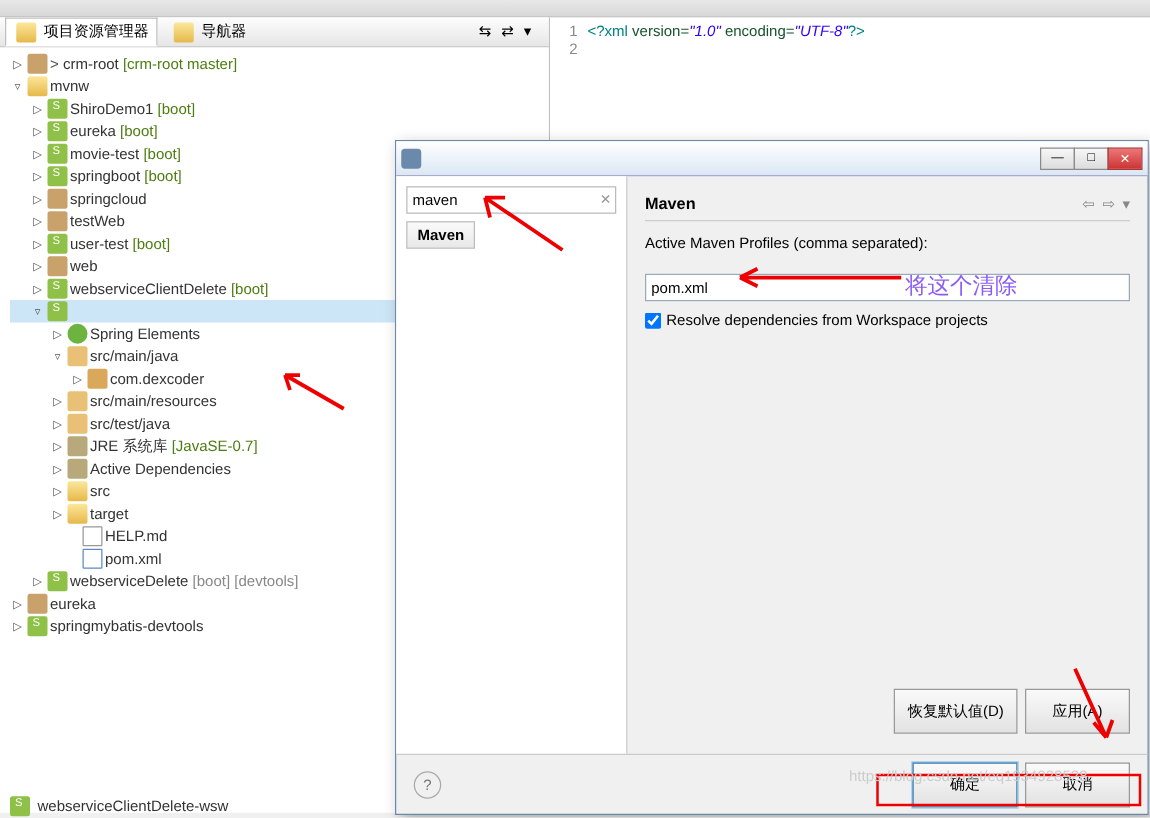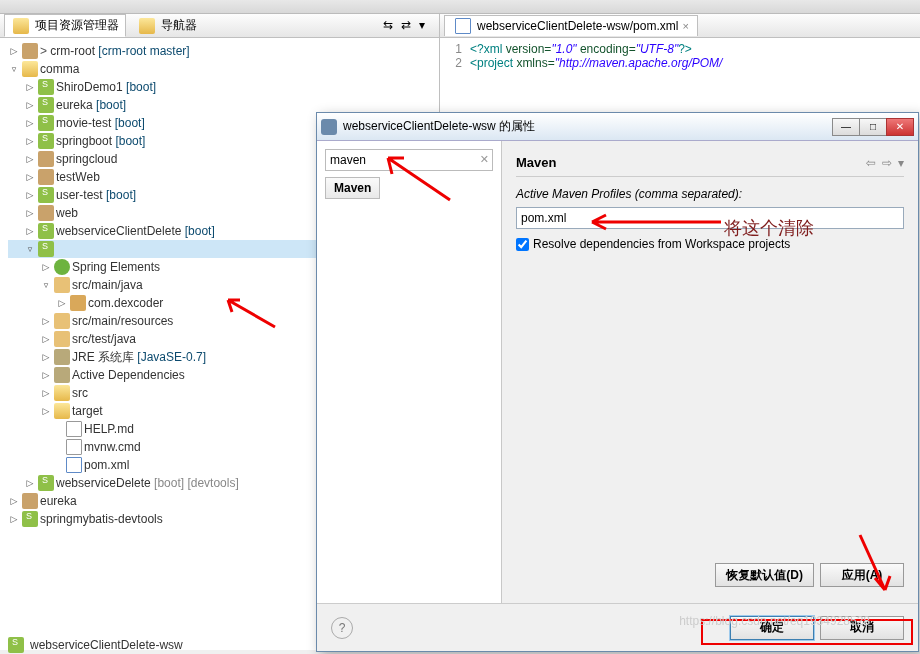--- a/index.html
+++ b/index.html
@@ -21,21 +21,21 @@
 .proj-icn { background: #c9a26b; border-radius: 2px; position: relative; }
 .boot-icn { background: #8fc048; border-radius: 2px; position: relative; }
 .boot-icn::after { content: "S"; color: #fff; font-size: 9px; position: absolute; left: 4px; top: 0; }
 .pkg-icn { background: #d9a85a; border-radius: 2px; }
 .src-icn { background: #e8c176; border-radius: 2px; position: relative; }
 .file-icn { background: #fff; border: 1px solid #999; border-radius: 1px; }
 .jre-icn { background: #b8a97a; border-radius: 2px; }
 .spring-icn { background: #6db33f; border-radius: 50%; }
 .xml-icn { background: #fff; border: 1px solid #5e8ac7; border-radius: 1px; }
 .lbl { color: #333; }
-.lbl .boot-txt { color: #0c4a6e; }
+.lbl .boot-txt { color: #4d7c0f; }
 .lbl .dev-txt { color: #888; }
 .lbl .gt { color: #555; }
 
 .right-panel { flex: 1; background: #fff; display: flex; flex-direction: column; }
 .editor-tabs { height: 24px; background: linear-gradient(#fdfdfd,#e6e6e6); border-bottom: 1px solid #bfbfbf; display: flex; align-items: center; padding: 0 4px; }
 .editor-tab { display: flex; align-items: center; gap: 4px; padding: 2px 8px; background: #fff; border: 1px solid #bfbfbf; border-bottom: none; }
 .close-x { color: #888; font-size: 11px; cursor: pointer; }
 .editor-body { flex: 1; padding: 4px 0; font-family: Consolas, monospace; font-size: 13px; background: #fff; }
 .line { display: flex; }
 .gutter { width: 30px; text-align: right; padding-right: 8px; color: #888; }
@@ -53,35 +53,35 @@
 .dlg-body { flex: 1; display: flex; }
 .dlg-left { width: 185px; background: #fff; border-right: 1px solid #c8c8c8; padding: 8px; }
 .filter-in { width: 100%; height: 22px; border: 1px solid #bbb; padding: 2px 20px 2px 4px; background: #fff; position: relative; }
 .filter-wrap { position: relative; }
 .filter-clr { position: absolute; right: 4px; top: 4px; color: #999; font-size: 11px; cursor: pointer; }
 .cat-item { margin-top: 6px; padding: 3px 8px; border: 1px solid #bbb; background: linear-gradient(#fafafa,#e8e8e8); display: inline-block; font-weight: bold; }
 .dlg-right { flex: 1; padding: 8px 14px; display: flex; flex-direction: column; }
 .dlg-head { display: flex; align-items: center; height: 28px; border-bottom: 1px solid #ccc; margin-bottom: 10px; }
 .dlg-head h3 { font-size: 13px; font-weight: bold; }
 .nav-arrows { margin-left: auto; color: #888; font-size: 12px; display: flex; gap: 6px; }
-.form-lbl { margin-bottom: 6px; display: block; font-style: italic; }
+.form-lbl { margin-bottom: 18px; display: block; }
 .text-in { width: 100%; height: 22px; border: 1px solid #9ab; padding: 2px 4px; background: #fff; margin-bottom: 8px; }
 .chk-row { display: flex; align-items: center; gap: 4px; }
 .chk { width: 13px; height: 13px; }
 .dlg-right-btns { margin-top: auto; display: flex; justify-content: flex-end; gap: 6px; padding-bottom: 8px; }
-.btn { min-width: 84px; height: 24px; border: 1px solid #999; background: linear-gradient(#fafafa,#e2e2e2); padding: 0 10px; cursor: pointer; font-weight: bold; }
+.btn { min-width: 84px; height: 36px; border: 1px solid #999; background: linear-gradient(#fafafa,#e2e2e2); padding: 0 10px; cursor: pointer; }
 .dlg-footer { height: 48px; border-top: 1px solid #ccc; display: flex; align-items: center; padding: 0 14px; }
 .help-ic { width: 22px; height: 22px; border: 1px solid #aaa; border-radius: 50%; display: flex; align-items: center; justify-content: center; color: #777; }
 .dlg-footer .btn { margin-left: 6px; }
 .dlg-footer .btn.primary { border: 1px solid #3c7fb1; box-shadow: 0 0 0 1px #9ecaec; }
 .spacer { flex: 1; }
 
 
 .arrow { position: absolute; pointer-events: none; }
-.ann-text { position: absolute; color: #7f1d1d; font-size: 18px; font-family: KaiTi, serif; pointer-events: none; }
+.ann-text { position: absolute; color: #8b5cf6; font-size: 18px; font-family: KaiTi, serif; pointer-events: none; }
 .status-bar { position: absolute; left: 6px; bottom: 1px; display: flex; align-items: center; gap: 4px; color: #333; }
 .watermark { position: absolute; right: 50px; bottom: 26px; color: #ccc; font-size: 12px; pointer-events: none; }
 </style>
 </head>
 <body>
 
 <div class="top-strip"></div>
 <div class="main">
 
   <div class="left-panel">
@@ -102,21 +102,21 @@
     </div>
     <div class="tree">
       <div class="tree-row" style="padding-left:0">
           <span class="exp">▷</span>
           <span class="icn proj-icn"></span>
           <span class="lbl"><span class="gt">&gt; </span><span>crm-root</span> <span class="boot-txt">[crm-root master]</span></span>
         </div>
       <div class="tree-row" style="padding-left:0">
           <span class="exp">▿</span>
           <span class="icn folder-icn"></span>
-          <span class="lbl">comma</span>
+          <span class="lbl">mvnw</span>
         </div>
       <div class="tree-row" style="padding-left:16px">
           <span class="exp">▷</span>
           <span class="icn boot-icn"></span>
           <span class="lbl"><span>ShiroDemo1</span> <span class="boot-txt">[boot]</span></span>
         </div>
       <div class="tree-row" style="padding-left:16px">
           <span class="exp">▷</span>
           <span class="icn boot-icn"></span>
           <span class="lbl"><span>eureka</span> <span class="boot-txt">[boot]</span></span>
@@ -205,25 +205,20 @@
           <span class="icn folder-icn"></span>
           <span class="lbl">target</span>
         </div>
       <div class="tree-row" style="padding-left:44px">
           <span class="exp"></span>
           <span class="icn file-icn"></span>
           <span class="lbl">HELP.md</span>
         </div>
       <div class="tree-row" style="padding-left:44px">
           <span class="exp"></span>
-          <span class="icn file-icn"></span>
-          <span class="lbl">mvnw.cmd</span>
-        </div>
-      <div class="tree-row" style="padding-left:44px">
-          <span class="exp"></span>
           <span class="icn xml-icn"></span>
           <span class="lbl">pom.xml</span>
         </div>
       <div class="tree-row" style="padding-left:16px">
           <span class="exp">▷</span>
           <span class="icn boot-icn"></span>
           <span class="lbl"><span>webserviceDelete</span> <span class="dev-txt">[boot] [devtools]</span></span>
         </div>
       <div class="tree-row" style="padding-left:0">
           <span class="exp">▷</span>
@@ -232,44 +227,35 @@
         </div>
       <div class="tree-row" style="padding-left:0">
           <span class="exp">▷</span>
           <span class="icn boot-icn"></span>
           <span class="lbl">springmybatis-devtools</span>
         </div>
     </div>
   </div>
 
   <div class="right-panel">
-    <div class="editor-tabs">
-      <div class="editor-tab">
-        <span class="icn xml-icn"></span>
-        <span>webserviceClientDelete-wsw/pom.xml</span>
-        <span class="close-x">×</span>
-      </div>
-    </div>
     <div class="editor-body">
       <div class="line">
           <span class="gutter">1</span>
           <span class="code"><span class="k-tag">&lt;?xml</span> <span class="k-attr">version=</span><span class="k-str">"1.0"</span> <span class="k-attr">encoding=</span><span class="k-str">"UTF-8"</span><span class="k-tag">?&gt;</span></span>
         </div>
       <div class="line">
           <span class="gutter">2</span>
-          <span class="code"><span class="k-tag">&lt;project</span> <span class="k-attr">xmlns=</span><span class="k-str">"http://maven.apache.org/POM/</span></span>
         </div>
     </div>
   </div>
 </div>
 
 <div class="dialog">
   <div class="dlg-title">
     <span class="ticon"></span>
-    <span>webserviceClientDelete-wsw 的属性</span>
     <div class="winbtns">
       <div class="winbtn">—</div>
       <div class="winbtn">□</div>
       <div class="winbtn close">✕</div>
     </div>
   </div>
   <div class="dlg-body">
     <div class="dlg-left">
       <div class="filter-wrap">
         <input class="filter-in" value="maven" style="">

